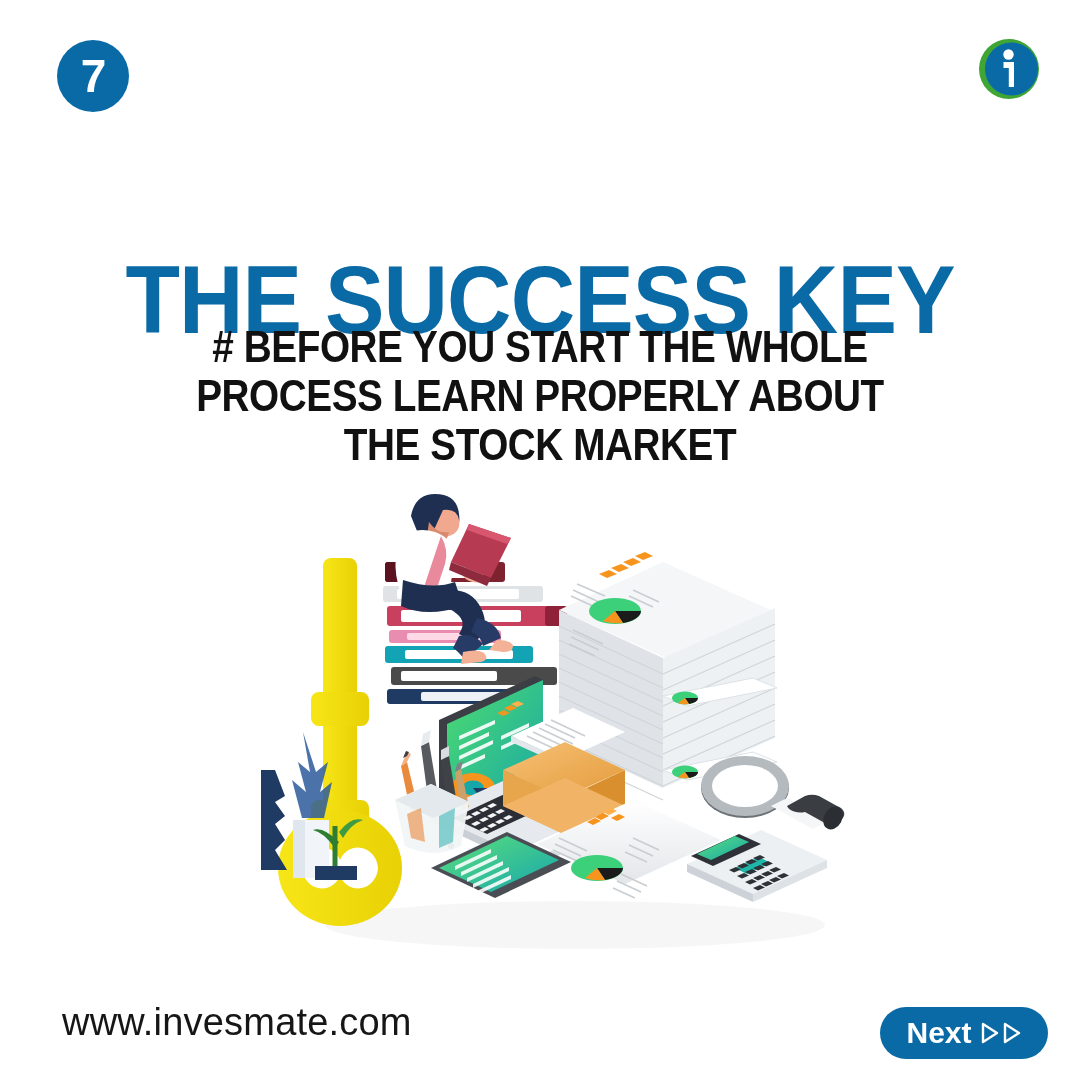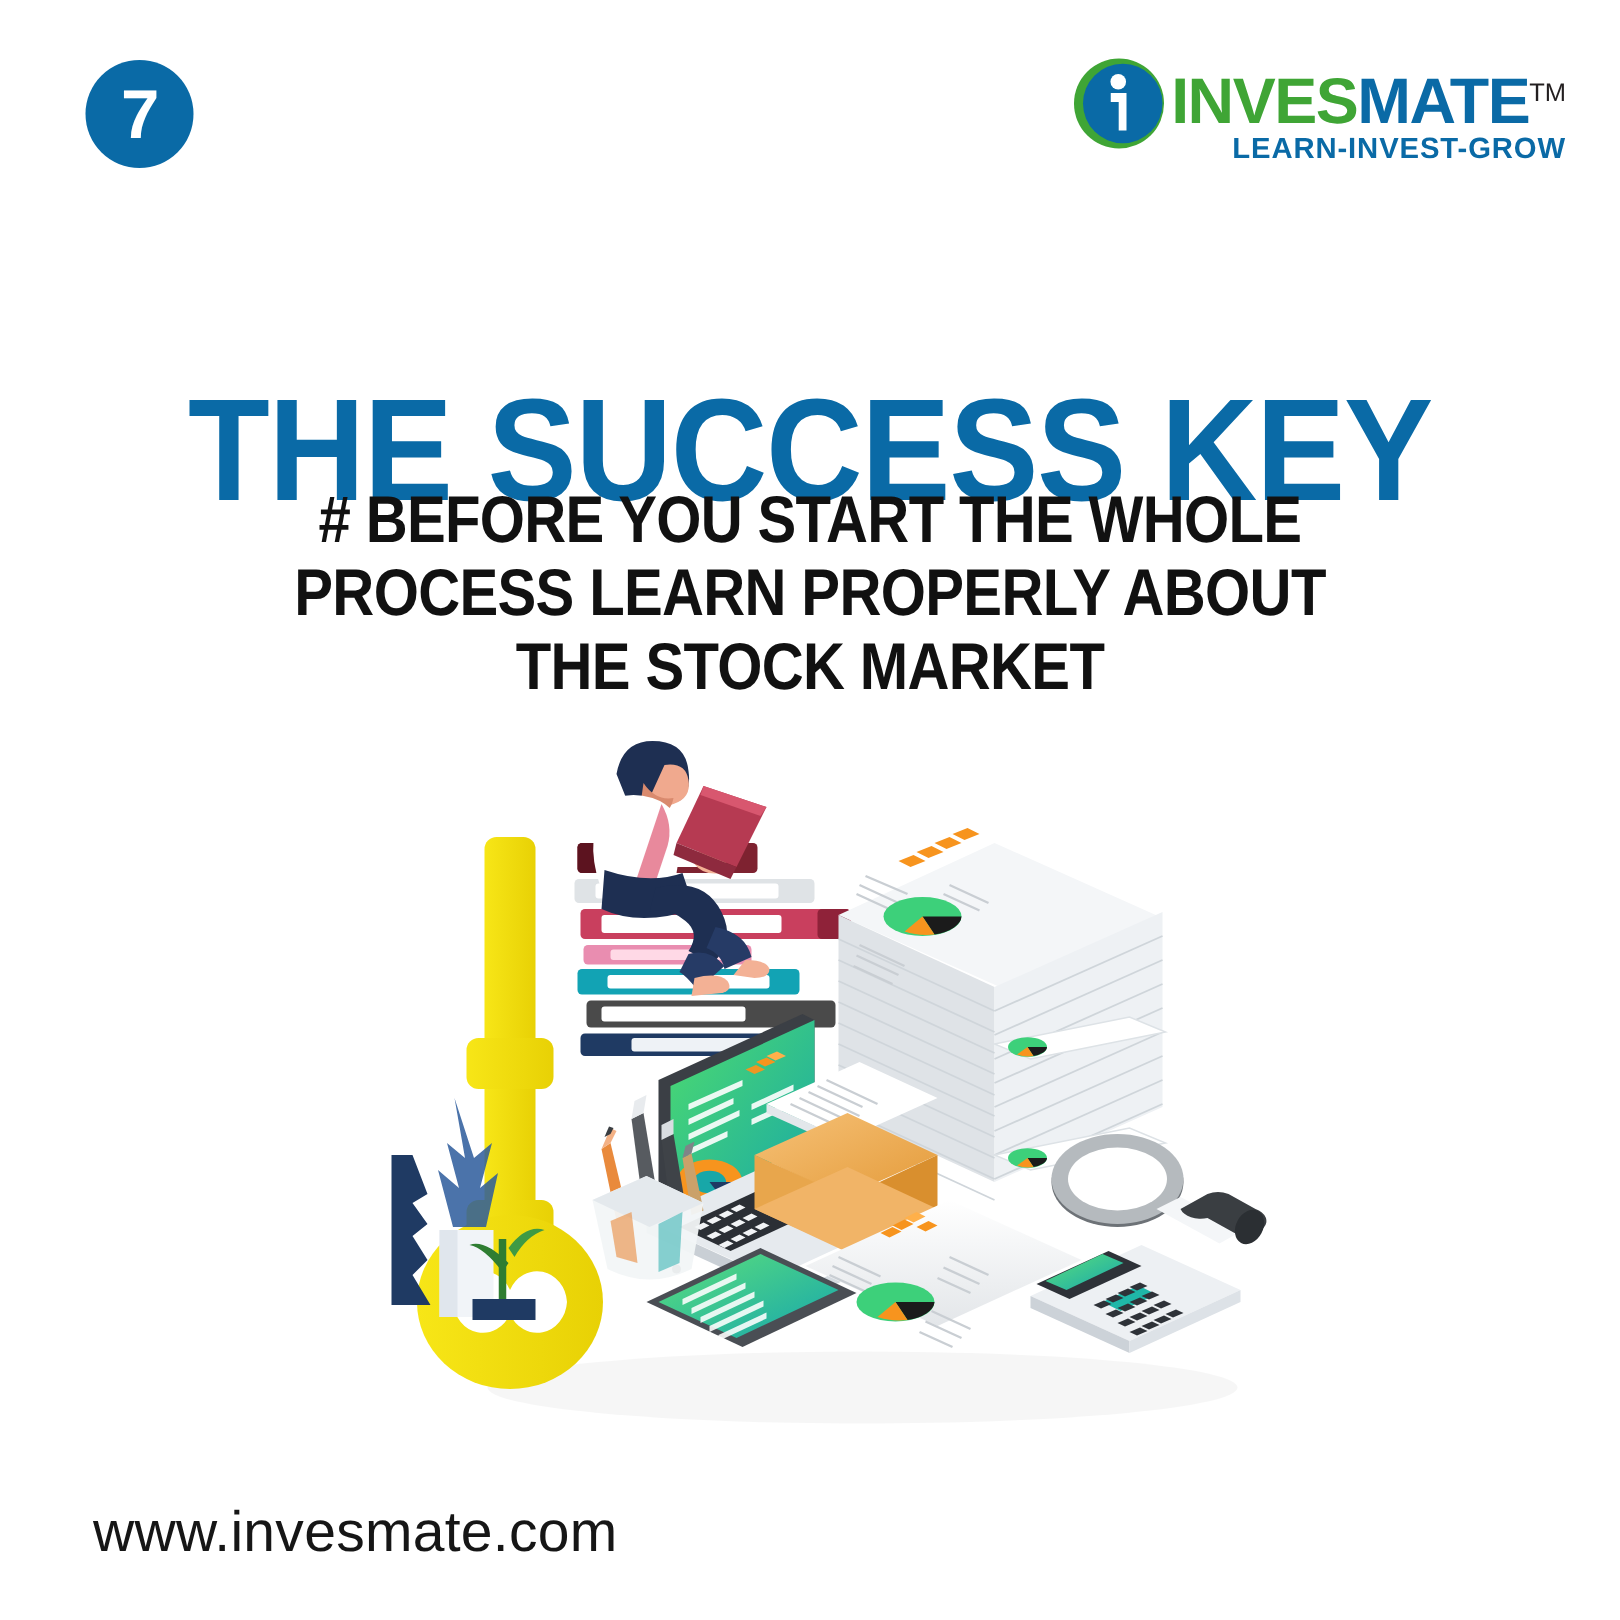--- a/index.html
+++ b/index.html
@@ -163,24 +163,20 @@
   </div>
 
   <div class="logo">
     <div class="logo-mark">
       <svg width="62" height="62" viewBox="0 0 62 62">
         <circle cx="31" cy="31" r="30" fill="#3fa535"></circle>
         <circle cx="33.5" cy="31" r="26.5" fill="#0a6aa6"></circle>
         <circle cx="30.5" cy="16.5" r="5.2" fill="#ffffff"></circle>
         <path d="M25.5 24 h10.5 v25 h-5.2 v-19 h-5.3 z" fill="#ffffff"></path>
       </svg>
-    </div>
-    <div class="logo-wordmark">
-      <div class="logo-line1"><span class="logo-inves">INVES</span><span class="logo-mate">MATE</span><span class="logo-tm">TM</span></div>
-      <div class="logo-line2">LEARN-INVEST-GROW</div>
     </div>
   </div>
 
   <h1 class="title">THE SUCCESS KEY</h1>
 
   <div class="subtitle">
     <div># BEFORE YOU START THE WHOLE</div>
     <div>PROCESS LEARN PROPERLY ABOUT</div>
     <div>THE STOCK MARKET</div>
   </div>
@@ -480,14 +476,25 @@
         <path d="M180 330 l36 -16 l38 18 l-8 44 q-28 14 -56 0 z" fill="#f2f5f7" opacity="0.95"></path>
         <path d="M180 330 l36 -16 l38 18 l-36 16 z" fill="#e4e9ed"></path>
         <path d="M192 344 l14 -6 l4 34 l-14 -4 z" fill="#e98a3c" opacity="0.6"></path>
         <path d="M224 346 l16 -8 l-2 34 l-14 6 z" fill="#18a7a8" opacity="0.5"></path>
       </g>
     </svg>
   </div>
 
   <div class="website">www.invesmate.com</div>
 
+  <button class="next-btn">
+    <span>Next</span>
+    <span class="next-arrows">
+      <svg width="20" height="22" viewBox="0 0 20 22">
+          <path d="M3 2 L17 11 L3 20 Z" fill="none" stroke="#ffffff" stroke-width="2.4" stroke-linejoin="round"></path>
+        </svg>
+      <svg width="20" height="22" viewBox="0 0 20 22">
+          <path d="M3 2 L17 11 L3 20 Z" fill="none" stroke="#ffffff" stroke-width="2.4" stroke-linejoin="round"></path>
+        </svg>
+    </span>
+  </button>
 
 </div>
 
 </body></html>

